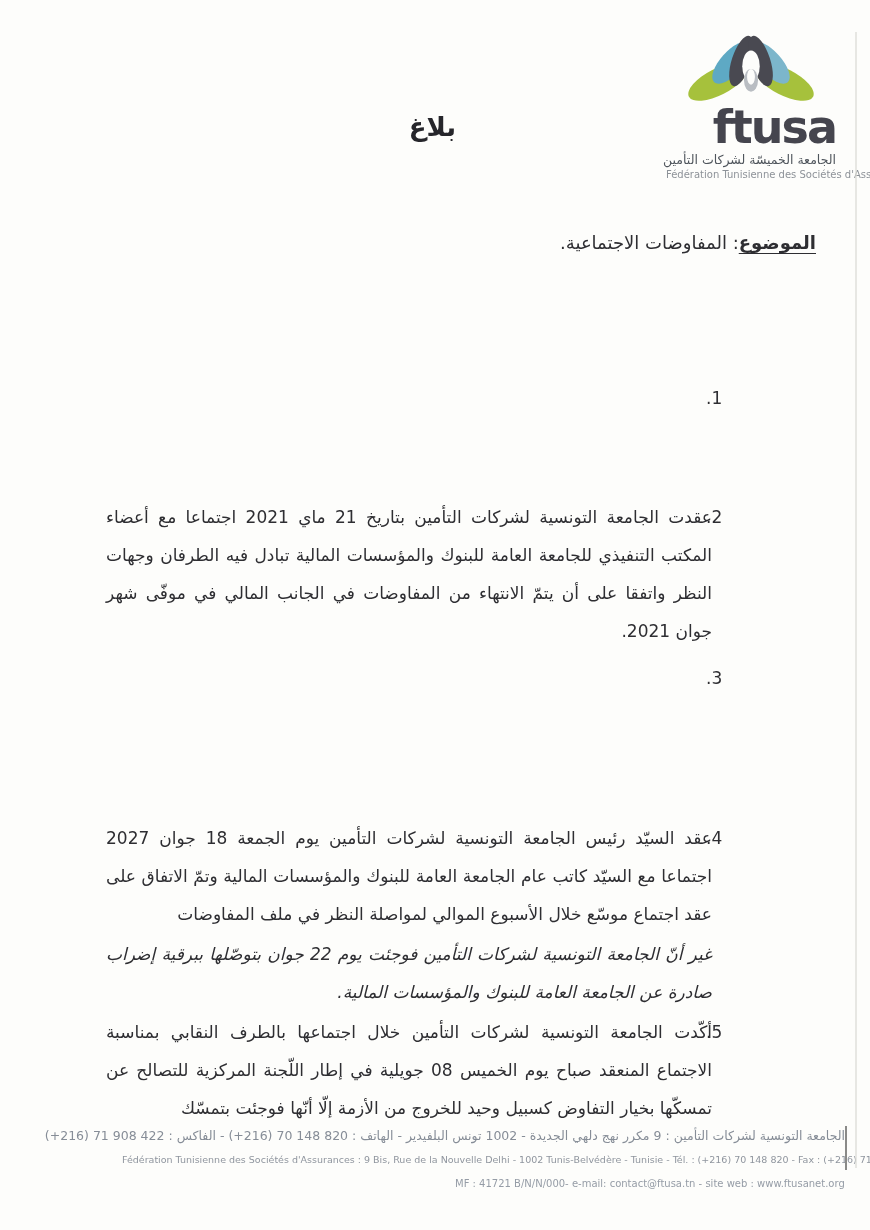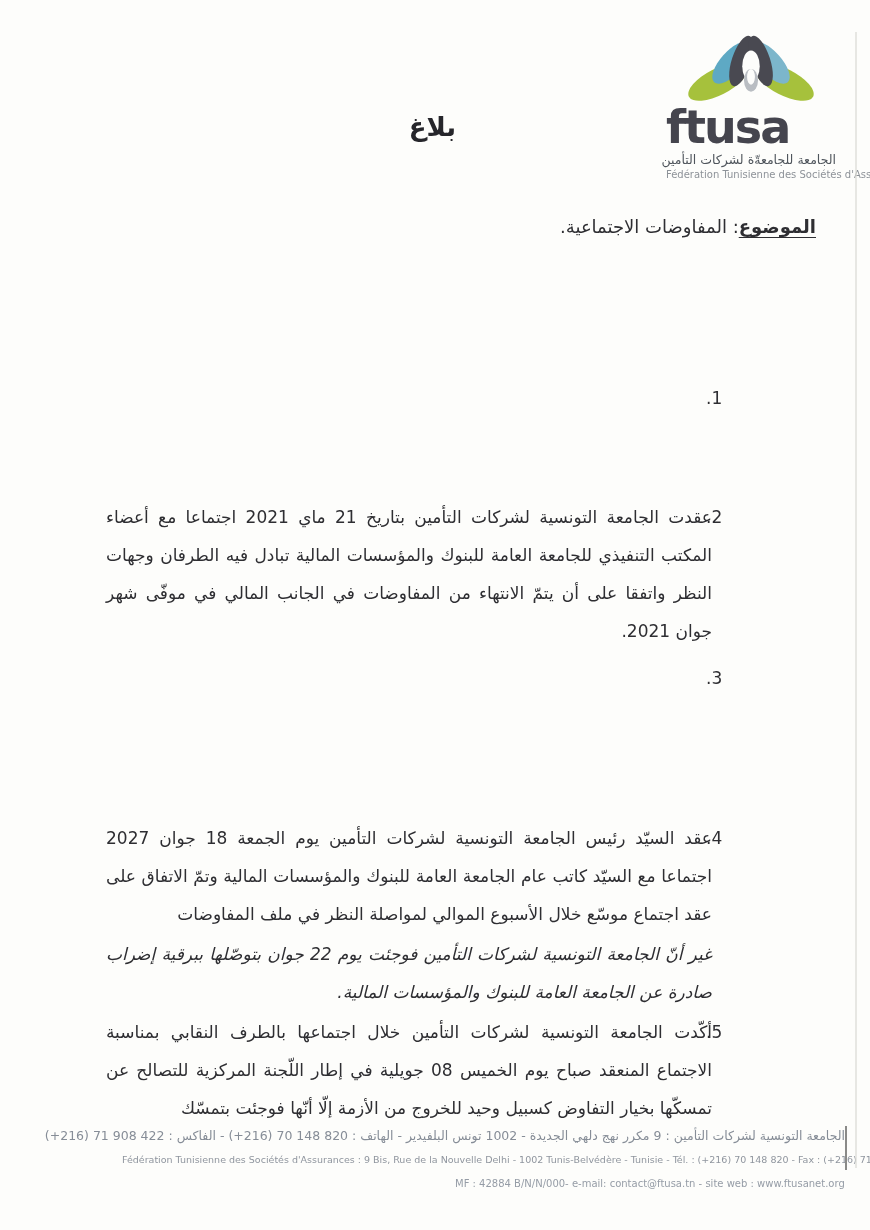--- a/index.html
+++ b/index.html
@@ -7,42 +7,42 @@
     position:relative;
     width:870px; height:1230px;
     margin:0 auto;
     background:#fdfdfb;
     overflow:hidden;
     font-family:"DejaVu Sans","Liberation Sans",sans-serif;
     color:#2e2e32;
     direction:rtl;
   }
   
-  .logo { position:absolute; top:26px; right:34px; width:170px; text-align:left; }
+  .logo { position:absolute; top:26px; right:34px; width:170px; text-align:right; }
   .logo svg { display:block; margin:0 auto; }
   .logo-brand {
     font-size:46px; font-weight:bold; color:#45454e;
     letter-spacing:-2px; line-height:1.0; direction:ltr;
     margin-top:-6px;
   }
   .logo-ar { font-size:12.5px; color:#4f555c; margin-top:2px; white-space:nowrap; }
   .logo-fr { font-size:10px; color:#8d9298; direction:ltr; margin-top:2px; white-space:nowrap; }
   .p-green { fill:#a6c13c; }
   .p-teal  { fill:#5ea9c4; }
   .p-teal2 { fill:#7cb6cb; }
   .p-dark  { fill:#494951; }
   .p-bud   { fill:#b9bdc2; }
   .p-white { fill:#fdfdfb; }
 
   
   .doc-title {
     position:absolute; top:112px; left:0; right:30px;
     text-align:center; font-size:26px; font-weight:bold; color:#26262b;margin-left:25px;
   }
-  .subject { position:absolute; top:212px; right:54px; font-size:18px; line-height:30px; }
+  .subject { position:absolute; top:228px; right:54px; font-size:18px; line-height:30px; }
   .subject-label { font-weight:bold; text-decoration:underline; text-underline-offset:4px; }
   .subject-text  { font-weight:normal; }
 
   
   .para {
     font-size:17px; line-height:38px; text-align:justify; color:#2e2e32;
   }
   .intro { position:absolute; top:291px; right:54px; left:114px; }
   .item-num {
     position:absolute; right:134px; width:30px;
@@ -84,21 +84,21 @@
         <ellipse class="p-teal" cx="53" cy="42" rx="30" ry="13" transform="rotate(-48 53 42)"></ellipse>
         <ellipse class="p-teal2" cx="97" cy="42" rx="30" ry="13" transform="rotate(48 97 42)"></ellipse>
         <ellipse class="p-dark" cx="64" cy="40" rx="30" ry="11" transform="rotate(-72 64 40)"></ellipse>
         <ellipse class="p-dark" cx="86" cy="40" rx="30" ry="11" transform="rotate(72 86 40)"></ellipse>
         <ellipse class="p-white" cx="75" cy="46" rx="10" ry="18"></ellipse>
         <ellipse class="p-bud" cx="75" cy="62" rx="8" ry="13"></ellipse>
         <ellipse class="p-white" cx="75" cy="58" rx="4.5" ry="9"></ellipse>
       </svg>
     </span>
     <div class="logo-brand">ftusa</div>
-    <div class="logo-ar">الجامعة للجامعةّة لشركات التأمين</div>
+    <div class="logo-ar">الجامعة الخميسّة لشركات التأمين</div>
     <div class="logo-fr">Fédération Tunisienne des Sociétés d'Assurances</div>
   </div>
 
   <div class="doc-title">بلاغ</div>
 
   <div class="subject">
     <span class="subject-label">الموضوع</span><span class="subject-text">: المفاوضات الاجتماعية.</span>
   </div>
 
 
@@ -113,18 +113,18 @@
   <div class="item-text t4">
     <div class="para">عقد السيّد رئيس الجامعة التونسية لشركات التأمين يوم الجمعة 18 جوان 2027 اجتماعا مع السيّد كاتب عام الجامعة العامة للبنوك والمؤسسات المالية وتمّ الاتفاق على عقد اجتماع موسّع خلال الأسبوع الموالي لمواصلة النظر في ملف المفاوضات</div>
     <div class="para para2">غير أنّ الجامعة التونسية لشركات التأمين فوجئت يوم 22 جوان بتوصّلها ببرقية إضراب صادرة عن الجامعة العامة للبنوك والمؤسسات المالية.</div>
   </div>
 
   <div class="item-num t5">5.</div>
   <div class="para item-text t5">أكّدت الجامعة التونسية لشركات التأمين خلال اجتماعها بالطرف النقابي بمناسبة الاجتماع المنعقد صباح يوم الخميس 08 جويلية في إطار اللّجنة المركزية للتصالح عن تمسكّها بخيار التفاوض كسبيل وحيد للخروج من الأزمة إلّا أنّها فوجئت بتمسّك</div>
 
   <div class="f-ar">الجامعة التونسية لشركات التأمين : 9 مكرر نهج دلهي الجديدة - 1002 تونس البلفيدير - الهاتف : ‪(+216) 70 148 820‬ - الفاكس : ‪(+216) 71 908 422‬</div>
   <div class="f-fr">Fédération Tunisienne des Sociétés d'Assurances : 9 Bis, Rue de la Nouvelle Delhi - 1002 Tunis-Belvédère - Tunisie - Tél. : (+216) 70 148 820 - Fax : (+216) 71 908 422</div>
-  <div class="f-mf">MF : 42884 B/N/N/000- e-mail: contact@ftusa.tn - site web : www.ftusanet.org</div>
+  <div class="f-mf">MF : 41721 B/N/N/000- e-mail: contact@ftusa.tn - site web : www.ftusanet.org</div>
 
   <div class="scanline-v"></div>
   <div class="scanline-v2"></div>
 
 </div>
 
 </body></html>

